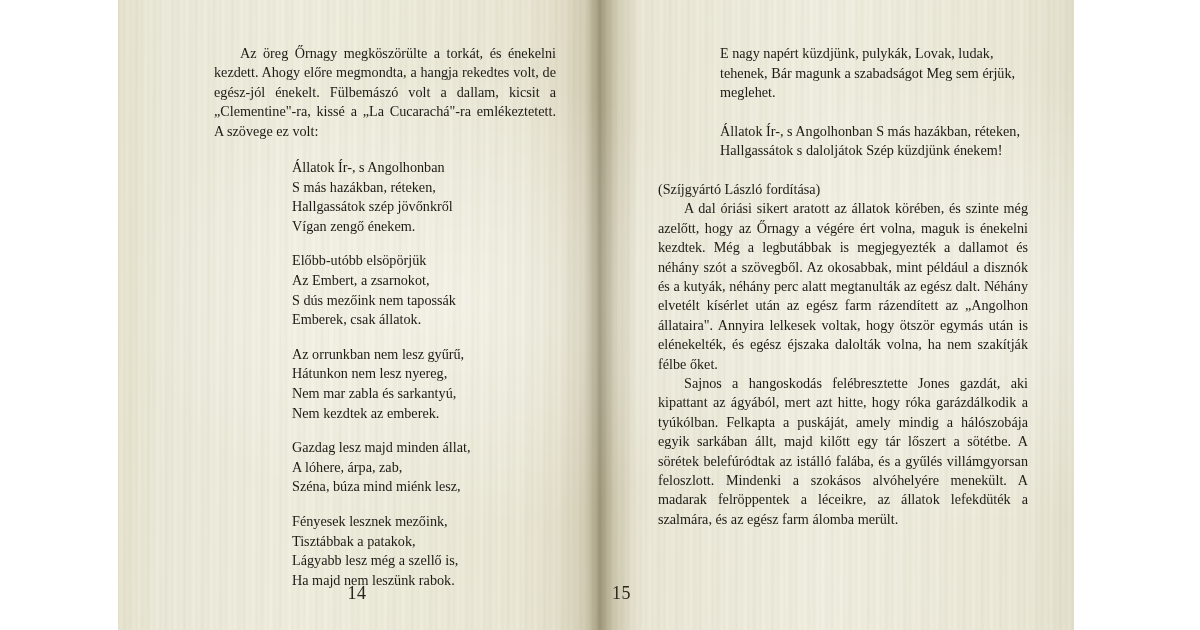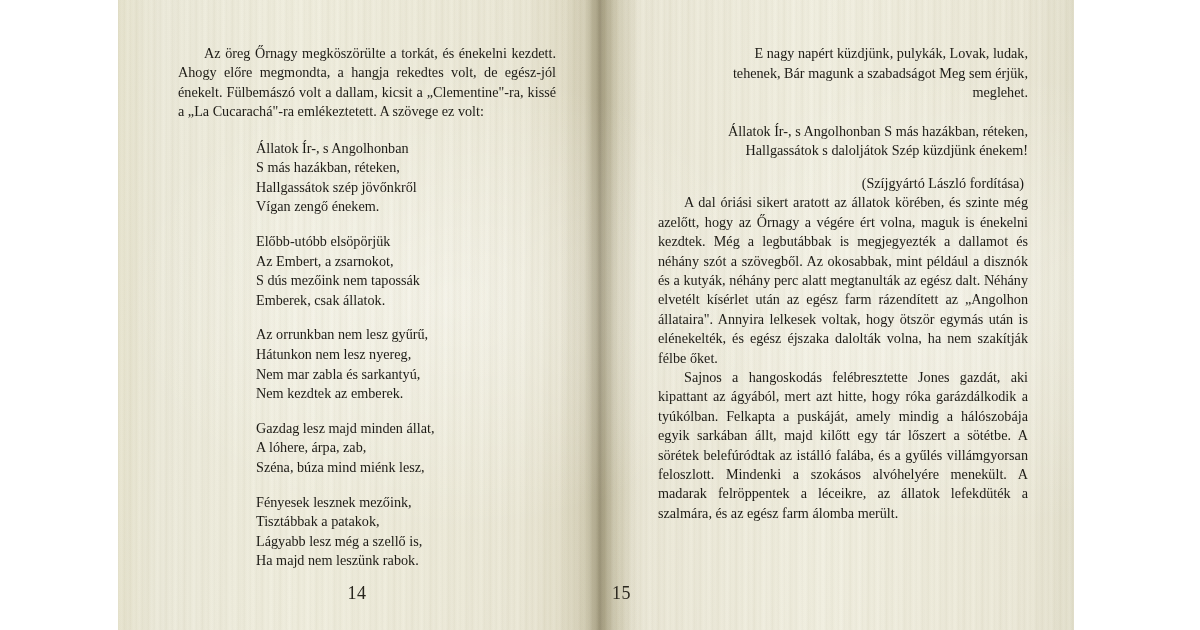--- a/index.html
+++ b/index.html
@@ -66,21 +66,21 @@
       rgba(110,100,65,0) 100%);
     pointer-events: none;
   }
 
   .page {
     position: absolute;
     top: 0;
     height: 630px;
     box-sizing: border-box;
   }
-  .page-left  { left: 118px; width: 478px; padding: 44px 40px 0 60px; }
+  .page-left  { left: 118px; width: 478px; padding: 44px 40px 0 96px; }
   .page-right { left: 612px; width: 462px; padding: 44px 46px 0 46px; }
 
   .content {
     position: relative;
     z-index: 2;
     color: #1d1b16;
     font-size: 14.2px;
     line-height: 19.4px;
     text-align: justify;
     text-justify: inter-word;
@@ -97,28 +97,28 @@
     padding-left: 78px;
     text-align: left;
     line-height: 19.6px;
   }
   .stanza.first { margin-top: 17px; }
   .stanza .vline { white-space: pre; display: block; }
 
   .stanza-r {
     margin: 0 0 0 0;
     padding-left: 62px;
-    text-align: right;
+    text-align: left;
     line-height: 19.6px;
   }
   .stanza-r.second { margin-top: 19px; }
 
   .attrib {
-    margin-top: 13px;
-    text-align: right;
+    margin-top: 19px;
+    text-align: left;
     padding-right: 4px;
   }
 
   .gap-para { margin-top: 18px; }
 
   .folio {
     position: absolute;
     bottom: 26px;
     font-size: 18px;
     color: #27241d;

